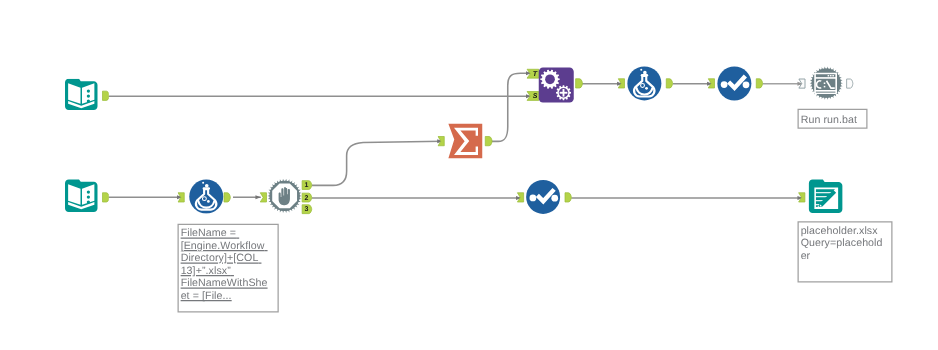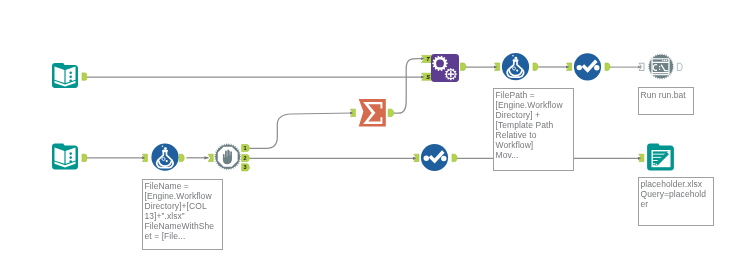--- a/index.html
+++ b/index.html
@@ -271,23 +271,21 @@
         <rect x="14.6" y="18.0" width="17.0" height="2.3"></rect>
         <rect x="14.6" y="21.2" width="17.0" height="1.3"></rect>
       </g>
       <path fill="#00968f" d="M28.7,9.0 L30.9,11.2 L19.9,22.2 L17.0,22.6 L17.5,19.8 Z"></path>
       <path fill="#ffffff" d="M18.15,20.5 L19.5,21.85 L17.75,22.15 Z"></path>
     </g>
 
   </svg>
 </div>
 
-<div class="annot" style="left:142px;top:179px;width:81px;height:71px;">FileName = [Engine.Workflow Directory]+[COL 13]+”.xlsx” FileNameWithSheet = [File...</div>
-
-<div class="annot" style="left:493px;top:88px;width:81px;height:83px;">FilePath = [Engine.Workflow Directory] + [Template Path Relative to Workflow]
-Mov...</div>
+<div class="annot" style="left:142px;top:179px;width:81px;height:71px;text-decoration:underline;">FileName = [Engine.Workflow Directory]+[COL 13]+”.xlsx” FileNameWithSheet = [File...</div>
+
 
 <div class="annot" style="left:638px;top:177px;width:76px;height:49px;">placeholder.xlsx
 Query=placeholder</div>
 
-<div class="annot" style="left:638px;top:87px;width:56px;height:28px;padding-top:2px;">Run run.bat</div>
+<div class="annot" style="left:638px;top:87px;width:56px;height:16px;padding-top:2px;">Run run.bat</div>
 
 </div>
 
 </body></html>

